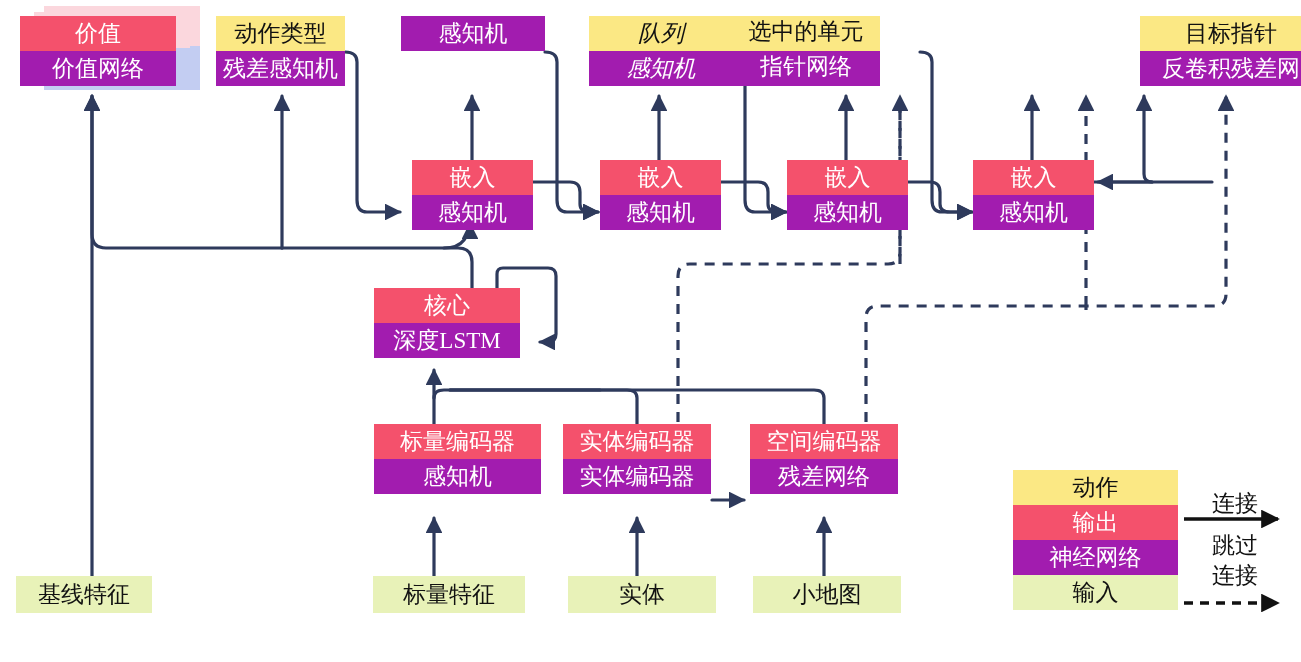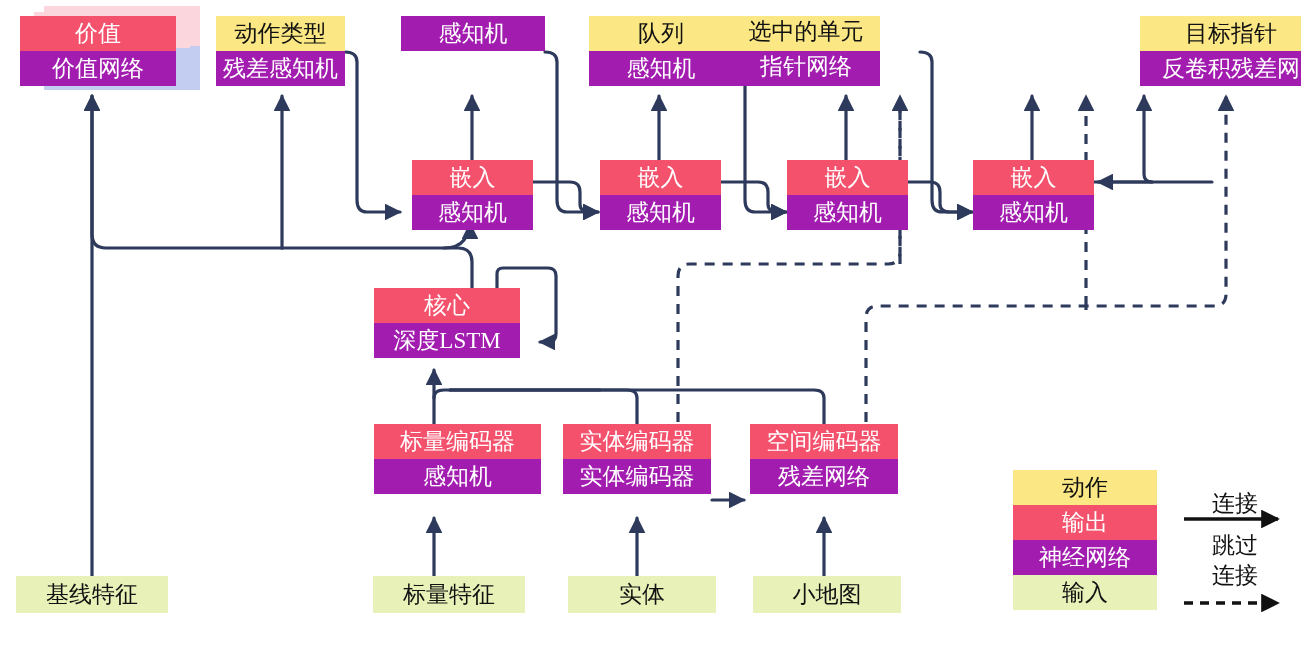--- a/index.html
+++ b/index.html
@@ -131,21 +131,21 @@
 
   <div class="node" style="left:216px;top:16px;width:129px;">
     <div class="cell top-cell c-yellow">动作类型</div>
     <div class="cell bot-cell c-blue">残差感知机</div>
   </div>
 
   <div class="node" style="left:401px;top:16px;width:144px;">
     <div class="cell bot-cell c-blue">感知机</div>
   </div>
 
-  <div class="node" style="left:589px;top:16px;width:144px;">
+  <div class="node" style="left:589px;top:16px;width:144px;font-style:italic;">
     <div class="cell top-cell c-yellow">队列</div>
     <div class="cell bot-cell c-blue">感知机</div>
   </div>
 
   <div class="node" style="left:732px;top:16px;width:148px;font-family:Liberation Mono, monospace;">
     <div class="cell top-cell c-yellow">选中的单元</div>
     <div class="cell bot-cell c-blue">指针网络</div>
   </div>
 
 
@@ -187,26 +187,26 @@
   <div class="node" style="left:563px;top:424px;width:148px;">
     <div class="cell top-cell c-pink">实体编码器</div>
     <div class="cell bot-cell c-blue">实体编码器</div>
   </div>
 
   <div class="node" style="left:750px;top:424px;width:148px;">
     <div class="cell top-cell c-pink">空间编码器</div>
     <div class="cell bot-cell c-blue">残差网络</div>
   </div>
 
-  <div class="node cell inputbox c-green" style="left:16px;top:576px;width:152px;">基线特征</div>
+  <div class="node cell inputbox c-green" style="left:16px;top:576px;width:136px;">基线特征</div>
   <div class="node cell inputbox c-green" style="left:373px;top:576px;width:152px;">标量特征</div>
   <div class="node cell inputbox c-green" style="left:568px;top:576px;width:148px;">实体</div>
   <div class="node cell inputbox c-green" style="left:753px;top:576px;width:148px;">小地图</div>
 
-  <div class="legend" style="left:1013px;top:470px;width:144px;">
+  <div class="legend" style="left:1013px;top:470px;width:165px;">
     <div class="cell c-yellow">动作</div>
     <div class="cell c-pink">输出</div>
     <div class="cell c-blue">神经网络</div>
     <div class="cell c-green">输入</div>
   </div>
 
   <div class="leg-txt" style="left:1190px;top:488px;width:90px;">连接</div>
 
   <div class="leg-txt" style="left:1190px;top:530px;width:90px;">跳过</div>
   <div class="leg-txt" style="left:1190px;top:560px;width:90px;">连接</div>

